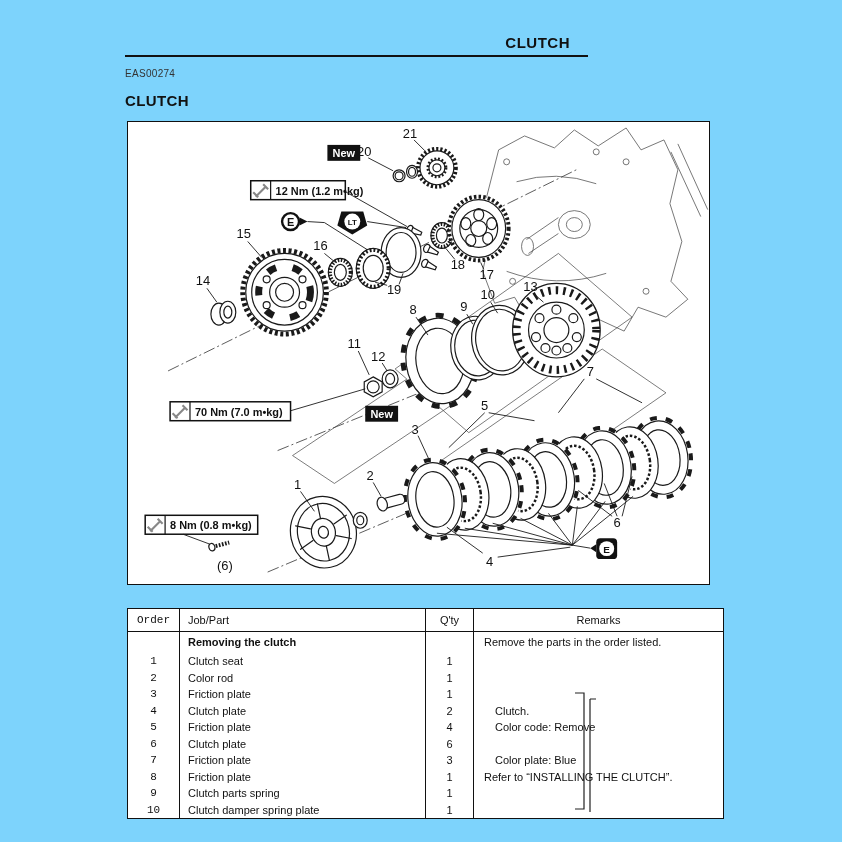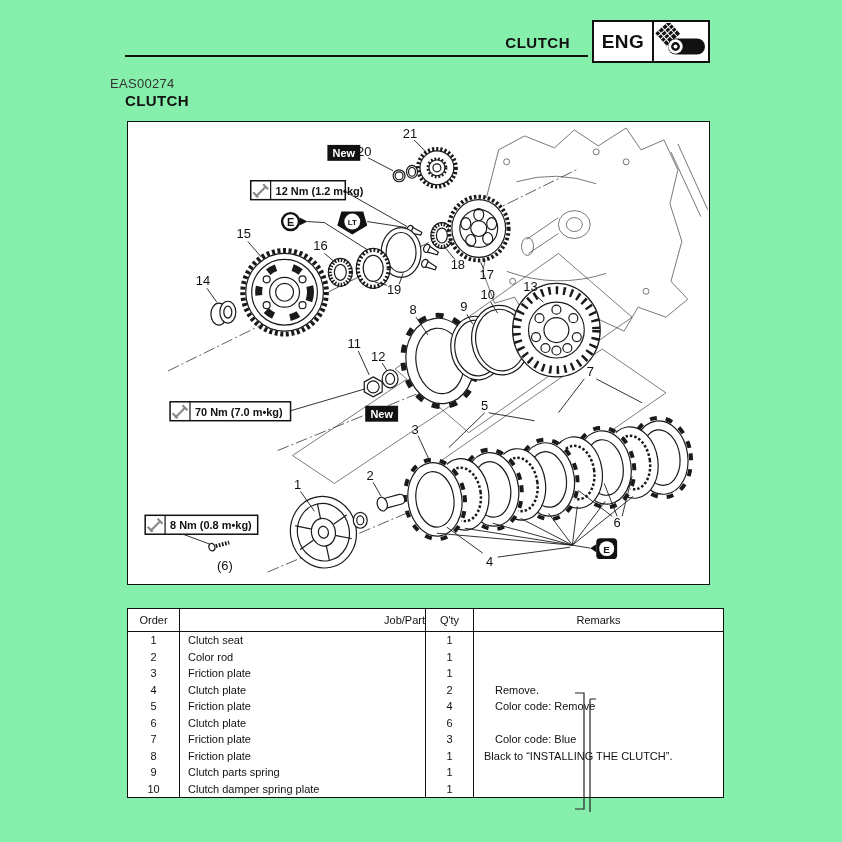--- a/index.html
+++ b/index.html
@@ -1,80 +1,62 @@
 <!DOCTYPE html>
 <html><head>
 <meta charset="utf-8">
 <style>
   html,body{margin:0;padding:0;background:#fff;}
-  .page{position:relative;width:842px;height:842px;background:#86efac;overflow:hidden;
+  .page{position:relative;width:842px;height:842px;background:#7dd3fc;overflow:hidden;
         font-family:"Liberation Sans",sans-serif;color:#111;}
   .hdr-title{position:absolute;top:34px;right:272px;font-size:15px;font-weight:bold;letter-spacing:.5px;}
   .hdr-rule{position:absolute;left:125px;top:55px;width:463px;height:2px;background:#111;}
   .eng-box{position:absolute;left:592px;top:20px;width:118px;height:43px;border:2px solid #111;
            box-sizing:border-box;display:flex;align-items:stretch;background:#fff;}
   .eng-label{width:58px;display:flex;align-items:center;justify-content:center;
              font-size:19px;font-weight:bold;letter-spacing:.5px;}
   .eng-div{width:2px;background:#111;}
   .eng-icon{flex:1;display:flex;align-items:center;justify-content:center;}
-  .eas{position:absolute;left:110px;top:68px;font-size:13px;color:#333;letter-spacing:.3px;margin-top:8px;}
+  .eas{position:absolute;left:125px;top:68px;font-size:10px;color:#333;letter-spacing:.3px;}
   .sec-title{position:absolute;left:125px;top:92px;font-size:15px;font-weight:bold;letter-spacing:.4px;}
   .figure{position:absolute;left:127px;top:121px;width:583px;height:464px;border:1.8px solid #111;
           box-sizing:border-box;background:#fff;}
   .figure svg{display:block;width:100%;height:100%;}
   svg text{font-family:"Liberation Sans",sans-serif;fill:#111;}
   .callout{font-size:13px;}
   .tq{font-size:11px;font-weight:bold;}
   .newtxt{font-size:11px;font-weight:bold;fill:#fff;}
   .lead{stroke:#1a1a1a;stroke-width:.9;fill:none;}
   .ink{stroke:#1a1a1a;fill:none;stroke-width:1.2;stroke-linecap:round;}
   .w{fill:#fff;}
   .thin{stroke:#555;stroke-width:.8;fill:none;}
   .guide{stroke:#444;stroke-width:.7;fill:none;}
   .parts-table{position:absolute;left:127px;top:608px;width:584px;border-collapse:collapse;
                table-layout:fixed;font-size:11px;background:#fff;border:1.8px solid #111;}
   .parts-table th{font-weight:normal;height:22px;border-bottom:1.7px solid #111;text-align:center;padding:0;}
   .parts-table th,.parts-table td{border-right:1.2px solid #111;}
   .parts-table th:last-child,.parts-table td:last-child{border-right:none;}
   .parts-table td{height:16.5px;padding:0;line-height:16.5px;vertical-align:middle;white-space:nowrap;overflow:hidden;}
   .parts-table tr.first td{height:19px;line-height:21px;vertical-align:bottom;}
-  .c-order{width:51px;text-align:center;}
+  .c-order{width:51px;text-align:center;font-family:Liberation Mono, monospace;}
   .c-job{width:237px;text-align:left;padding-left:8px!important;}
   .c-qty{width:47px;text-align:center;}
   .c-rem{width:249px;text-align:left;padding-left:10px!important;}
   td.ind{padding-left:21px!important;}
   .bold{font-weight:bold;}
   .bracket{position:absolute;left:571px;top:633px;width:30px;height:182px;}
 </style>
 </head>
 <body>
 
 <div class="page">
 
   <div class="hdr-title">CLUTCH</div>
   <div class="hdr-rule"></div>
 
-  <div class="eng-box">
-    <div class="eng-label">ENG</div>
-    <div class="eng-div"></div>
-    <div class="eng-icon">
-      <svg width="54" height="38" viewBox="0 0 54 38">
-        <g transform="translate(29,23)">
-          <g transform="rotate(-42) translate(-3,-11)">
-            <rect x="-9" y="-17" width="18" height="17" fill="#111"></rect>
-            <path d="M-9,-13 h18 M-9,-9 h18 M-9,-5 h18 M-5,-17 v17 M0,-17 v17 M5,-17 v17" stroke="#fff" stroke-width="1" fill="none"></path>
-          </g>
-          <rect x="-15" y="-7.5" width="37" height="16" rx="8" fill="#111"></rect>
-          <circle cx="-7.5" cy="0.5" r="7.2" fill="#fff"></circle>
-          <circle cx="-7.5" cy="0.5" r="4.4" fill="#111"></circle>
-          <circle cx="-7.5" cy="0.5" r="2" fill="#fff"></circle>
-        </g>
-      </svg>
-    </div>
-  </div>
 
   <div class="eas">EAS00274</div>
   <div class="sec-title">CLUTCH</div>
 
   <div class="figure">
     <svg viewBox="0 0 583 464">
 
       <g class="thin">
         <path d="M360,75 L372,28 L398,14 L428,26 L448,8 L472,24 L500,6 L515,28 L538,18 L552,48 L544,82 L556,120 L545,160 L562,178 L540,196 L512,186 L498,210 L472,198 L448,212 L426,192 L402,200 L388,176 L368,182 L356,150 L364,112 Z"></path>
         <ellipse cx="448" cy="103" rx="16" ry="14"></ellipse>
@@ -393,26 +375,32 @@
         <path class="lead" d="M287,18 L298,29"></path>
           <text class="callout" x="283" y="16" text-anchor="middle">21</text>
       </g>
     </svg>
   </div>
 
   <table class="parts-table">
     <thead>
       <tr>
         <th class="c-order">Order</th>
-        <th class="c-job" style="text-align:right;">Job/Part</th>
+        <th class="c-job" style="text-align:left;">Job/Part</th>
         <th class="c-qty">Q'ty</th>
         <th class="c-rem" style="padding-left:0!important;">Remarks</th>
       </tr>
     </thead>
     <tbody>
+      <tr class="first">
+        <td class="c-order"></td>
+        <td class="c-job bold">Removing the clutch</td>
+        <td class="c-qty"></td>
+        <td class="c-rem">Remove the parts in the order listed.</td>
+      </tr>
       <tr>
         <td class="c-order">1</td>
         <td class="c-job">Clutch seat</td>
         <td class="c-qty">1</td>
         <td class="c-rem"></td>
       </tr>
       <tr>
         <td class="c-order">2</td>
         <td class="c-job">Color rod</td>
         <td class="c-qty">1</td>
@@ -421,45 +409,45 @@
       <tr>
         <td class="c-order">3</td>
         <td class="c-job">Friction plate</td>
         <td class="c-qty">1</td>
         <td class="c-rem"></td>
       </tr>
       <tr>
         <td class="c-order">4</td>
         <td class="c-job">Clutch plate</td>
         <td class="c-qty">2</td>
-        <td class="c-rem ind">Remove.</td>
+        <td class="c-rem ind">Clutch.</td>
       </tr>
       <tr>
         <td class="c-order">5</td>
         <td class="c-job">Friction plate</td>
         <td class="c-qty">4</td>
         <td class="c-rem ind">Color code: Remove</td>
       </tr>
       <tr>
         <td class="c-order">6</td>
         <td class="c-job">Clutch plate</td>
         <td class="c-qty">6</td>
         <td class="c-rem"></td>
       </tr>
       <tr>
         <td class="c-order">7</td>
         <td class="c-job">Friction plate</td>
         <td class="c-qty">3</td>
-        <td class="c-rem ind">Color code: Blue</td>
+        <td class="c-rem ind">Color plate: Blue</td>
       </tr>
       <tr>
         <td class="c-order">8</td>
         <td class="c-job">Friction plate</td>
         <td class="c-qty">1</td>
-        <td class="c-rem">Black to “INSTALLING THE CLUTCH”.</td>
+        <td class="c-rem">Refer to “INSTALLING THE CLUTCH”.</td>
       </tr>
       <tr>
         <td class="c-order">9</td>
         <td class="c-job">Clutch parts spring</td>
         <td class="c-qty">1</td>
         <td class="c-rem"></td>
       </tr>
       <tr>
         <td class="c-order">10</td>
         <td class="c-job">Clutch damper spring plate</td>

